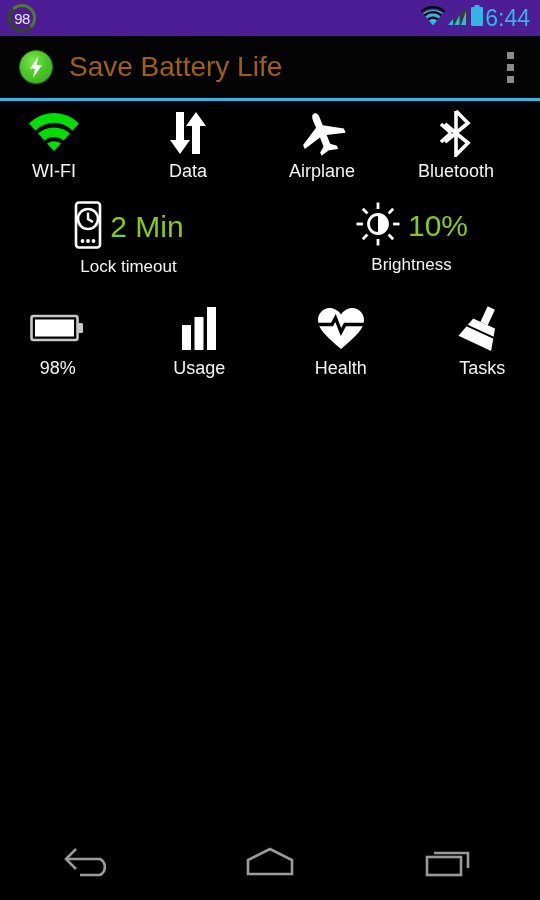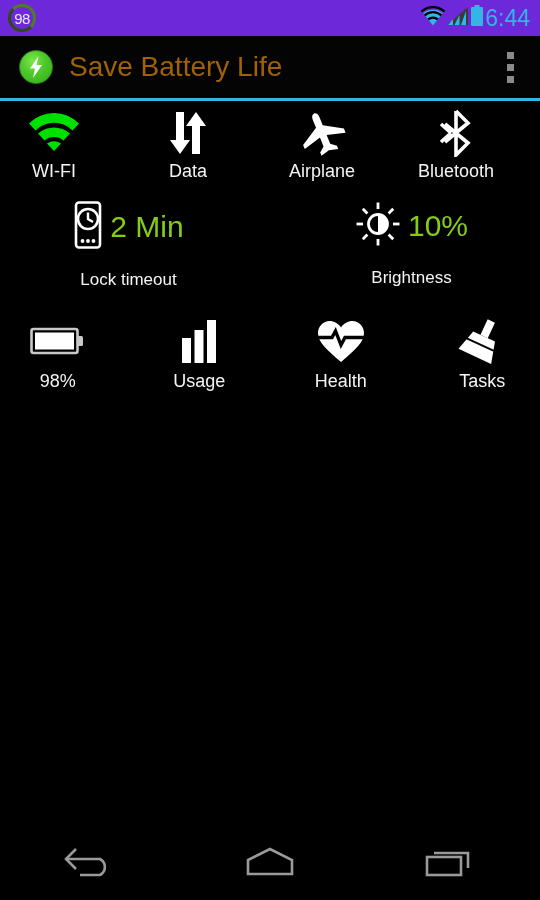--- a/index.html
+++ b/index.html
@@ -7,21 +7,21 @@
     width:540px; height:900px;
     background:#000;
     font-family:"Liberation Sans", sans-serif;
     overflow:hidden;
   }
   #app { position:relative; width:540px; height:900px; background:#000; }
 
   
   .statusbar{
     position:absolute; top:0; left:0; width:540px; height:36px;
-    background:#6d28d9;
+    background:#4c1d95;
     display:flex; align-items:center; justify-content:space-between;
     padding:0 10px 0 8px;
   }
   .sb-left{ display:flex; align-items:center; }
   .batt-badge{
     position:relative; width:28px; height:28px;
     display:flex; align-items:center; justify-content:center;
   }
   .batt-badge .ring{
     position:absolute; inset:0;
@@ -70,21 +70,21 @@
   
   .content{ position:absolute; top:101px; left:0; width:540px; }
 
   .row{ display:flex; width:540px;gap:26px; }
   .row-toggles{ padding-top:8px; }
   .cell{
     display:flex; flex-direction:column; align-items:center; justify-content:flex-start;
   }
   .ico{ display:flex; align-items:center; justify-content:center; }
   .lbl{ color:#f4f4f4; font-size:18px; line-height:20px; margin-top:4px; white-space:nowrap; }
-  .lbl-sm{ color:#f4f4f4; font-size:17px; line-height:19px; margin-top:17px; white-space:nowrap; }
+  .lbl-sm{ color:#f4f4f4; font-size:17px; line-height:19px; margin-top:4px; white-space:nowrap; }
   .big-val{ color:#84cc16; font-size:30px; line-height:30px; white-space:nowrap; }
 
   
   .row-toggles .cell{ width:108px; }
   .row-toggles .ico{ height:48px; }
 
   
   .row-stats{ padding-top:20px; }
   .row-stats .cell{ width:270px; }
   .stat-inline{ display:flex; align-items:center; justify-content:center; gap:7px; }

